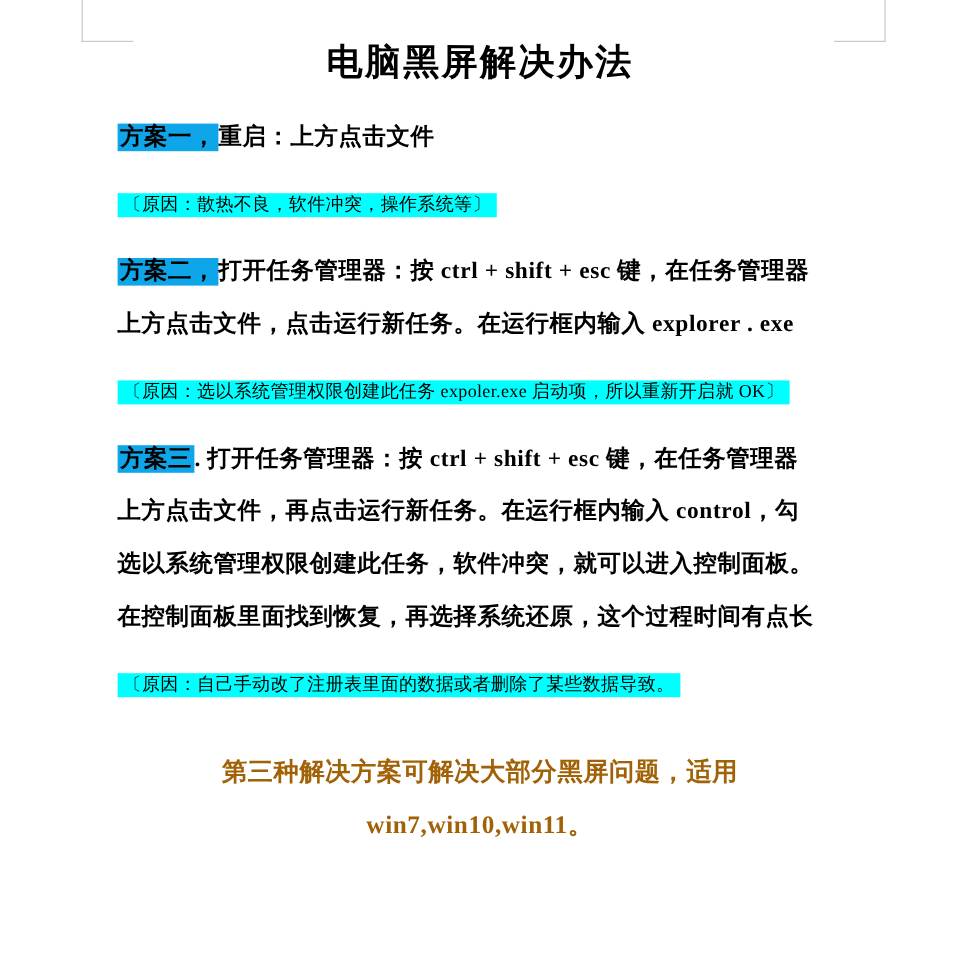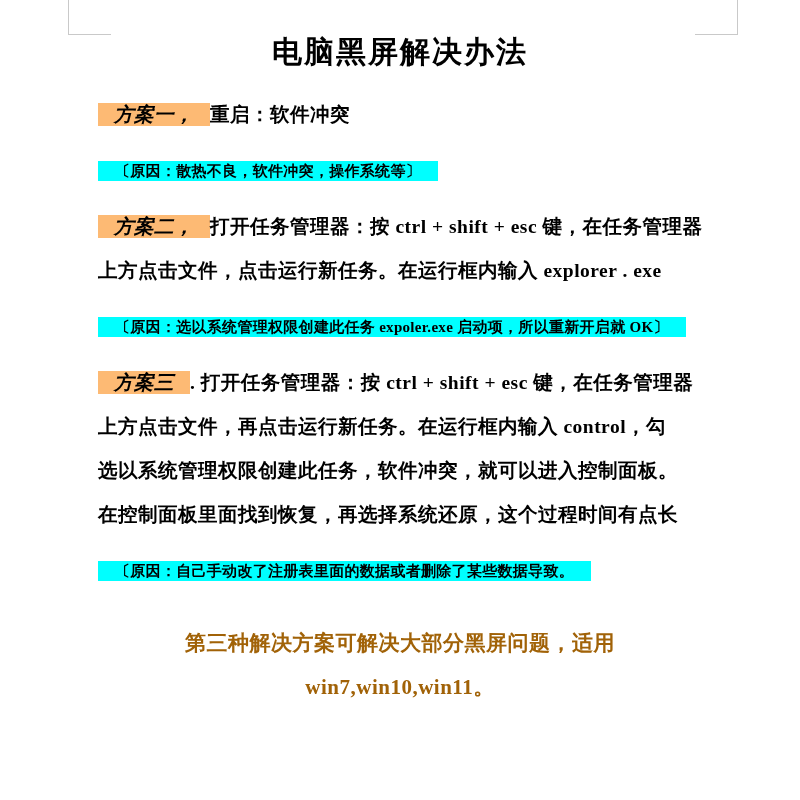--- a/index.html
+++ b/index.html
@@ -59,34 +59,33 @@
     padding: 0 60px 0 98px;
     font-size: 19.5px;
     font-weight: bold;
     line-height: 44px;
     letter-spacing: 0.5px;
   }
   .para-line {
     white-space: nowrap;
   }
   .hl-yellow {
-    background: #fdba74;
-    padding: 1px 16px;
-    font-style: italic;
+    background: #0ea5e9;
+    padding: 1px 2px;
   }
   .note {
     margin: 0;
     padding: 0 60px 0 98px;
     line-height: 40px;
   }
   .note-inner {
     background: #00ffff;
     font-size: 15px;
-    font-weight: bold;
-    padding: 2px 17px;
+    font-weight: normal;
+    padding: 2px 5px;
     letter-spacing: 0.3px;
   }
   .spacer-sm { height: 14px; }
   .spacer-md { height: 20px; }
   .spacer-lg { height: 30px; }
   .footer {
     text-align: center;
     color: #a16207;
     font-weight: bold;
     font-size: 21px;
@@ -103,21 +102,21 @@
   <div class="corner corner-tr"></div>
 
   <div class="content">
 
     <div class="title">电脑黑屏解决办法</div>
 
     <div class="spacer-md"></div>
 
     <div class="para">
       <span class="para-line">
-        <span class="hl-yellow">方案一，</span><span>重启：软件冲突</span>
+        <span class="hl-yellow">方案一，</span><span>重启：上方点击文件</span>
       </span>
     </div>
 
     <div class="spacer-sm"></div>
 
     <div class="note">
       <span class="note-inner">〔原因：散热不良，软件冲突，操作系统等〕</span>
     </div>
 
     <div class="spacer-sm"></div>

